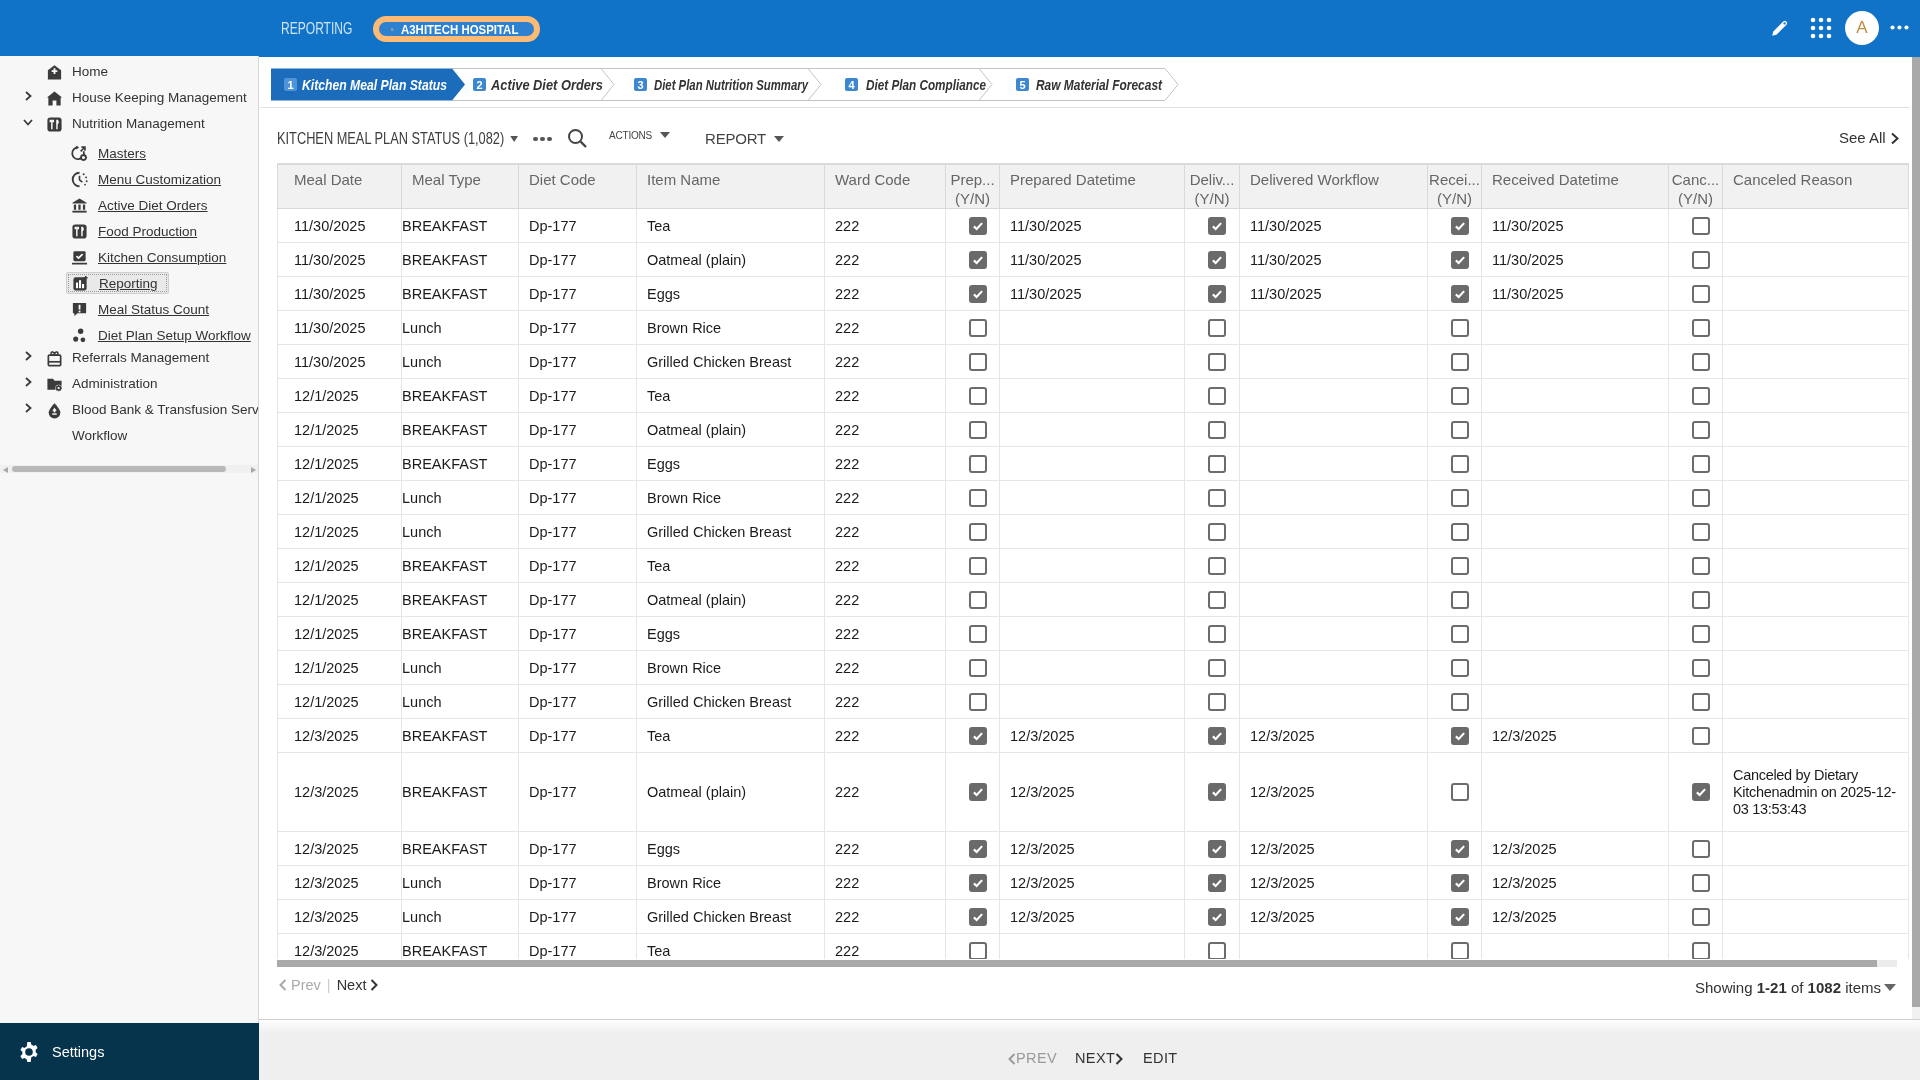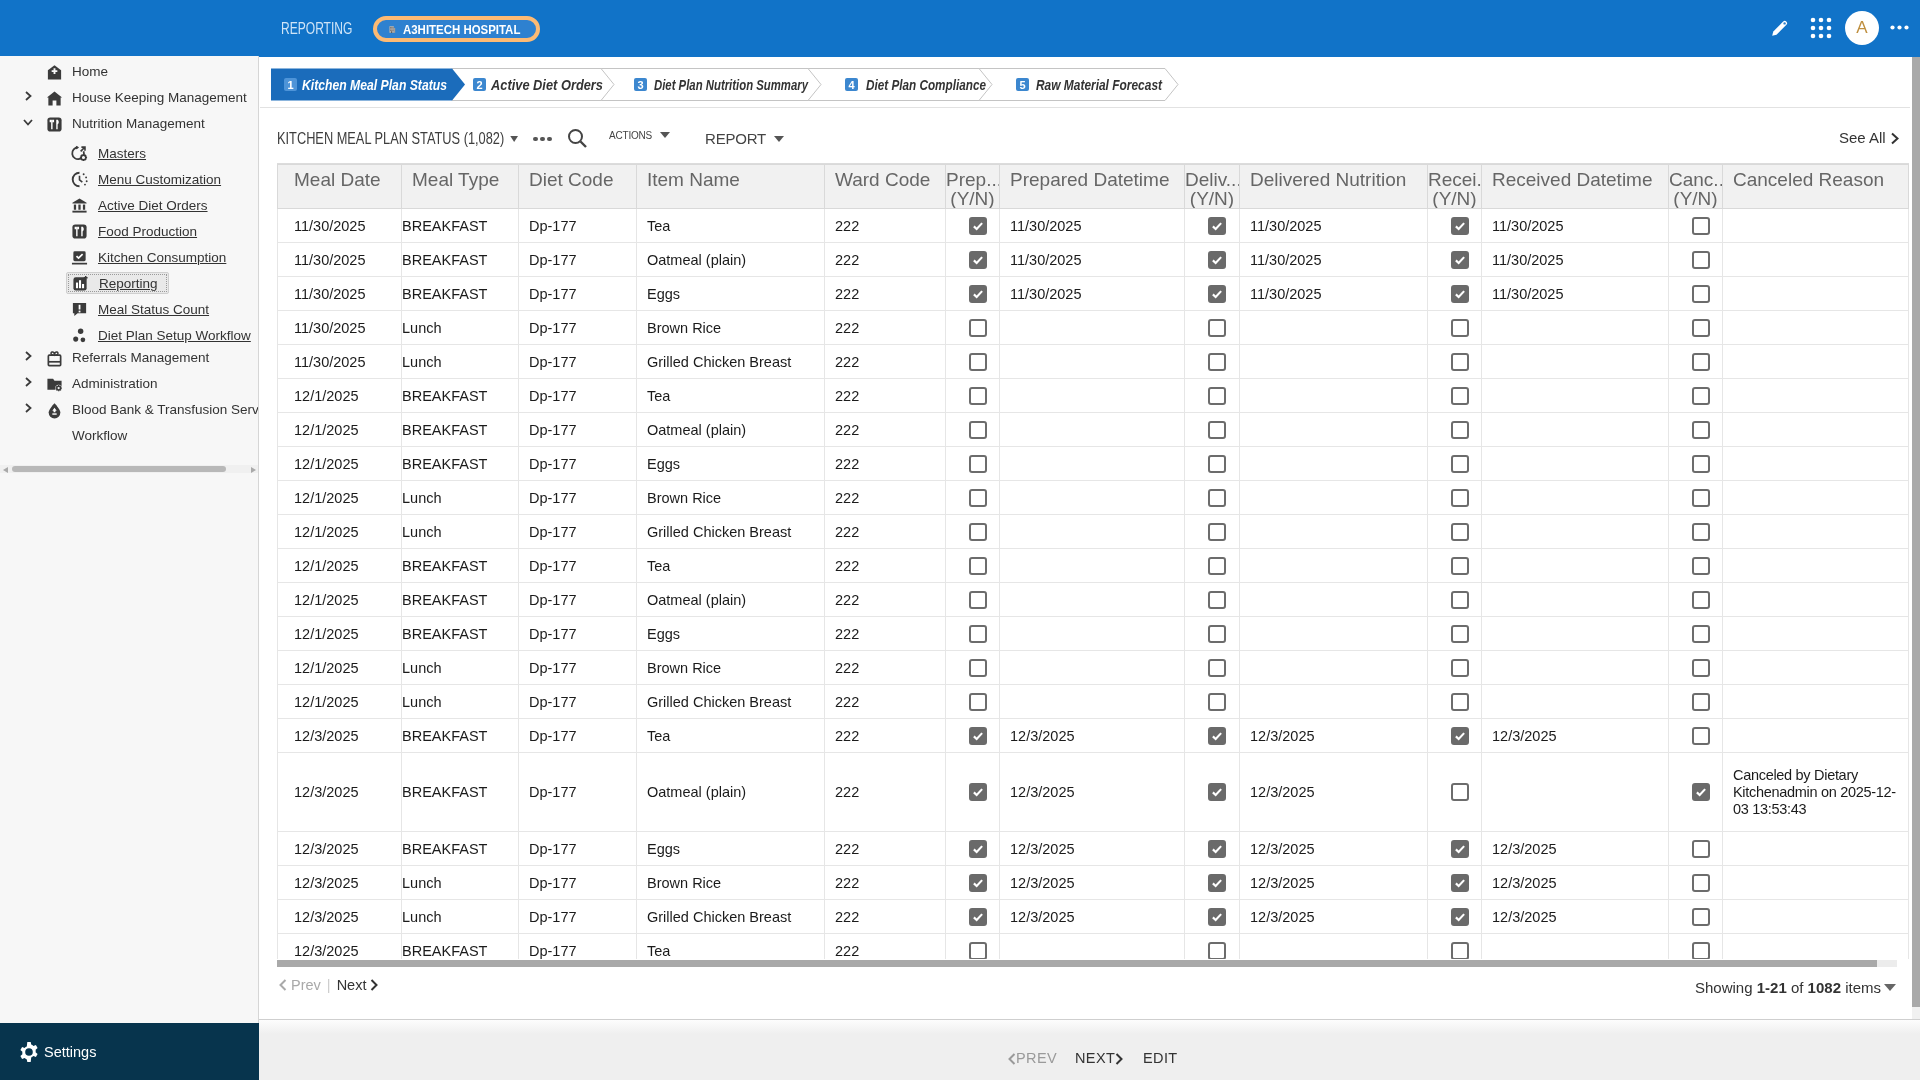--- a/index.html
+++ b/index.html
@@ -6,21 +6,21 @@
 html,body { width:1920px; height:1080px; overflow:hidden; }
 body { font-family:"Liberation Sans", sans-serif; background:#fff; position:relative; }
 
 
 .hdr { position:absolute; left:0; top:0; width:1920px; height:57px; background:#1173c8; }
 .hdr-left { position:absolute; left:0; top:0; width:259px; height:56px; background:#07344d; z-index:3; }
 .burger { position:absolute; left:19px; top:21px; width:19px; height:15px; }
 .burger div { height:2.6px; background:#fff; margin-bottom:3.4px; }
 .hdr-title { position:absolute; left:56px; top:20px; color:#fff; font-size:16px; font-weight:bold; letter-spacing:0; white-space:nowrap; transform:scaleX(0.80); transform-origin:left; }
 .hdr-reporting { position:absolute; left:281px; top:19px; color:#cfe4f7; font-size:16.5px; transform:scaleX(0.73); transform-origin:left; }
-.pill { position:absolute; left:373px; top:16px; width:167px; height:26px; background:#2e81d0; border:4px solid #fdba74; border-radius:13px; display:flex; align-items:center; }
+.pill { position:absolute; left:373px; top:16px; width:167px; height:26px; background:#2e81d0; border:6px solid #fdba74; border-radius:13px; display:flex; align-items:center; }
 .pill .bld { margin-left:12px; }
 .pill .ptxt { color:#fff; font-size:13px; font-weight:bold; margin-left:7px; white-space:nowrap; transform:scaleX(0.88); transform-origin:left; }
 .pencil { position:absolute; left:1769px; top:18px; }
 .grid9 { position:absolute; left:1810px; top:17px; }
 .avatar { position:absolute; left:1845px; top:11px; width:34px; height:34px; border-radius:50%; background:#fff; text-align:center; line-height:34px; font-size:17px; color:#bf8f3f; font-weight:normal; }
 .hdots { position:absolute; left:1890px; top:25px; }
 
 
 .sidebar { position:absolute; left:0; top:56px; width:259px; height:967px; background:#f7f7f7; border-right:1px solid #d6d6d6; overflow:hidden; }
 .nav { position:absolute; left:0; top:8px; width:259px; }
@@ -33,42 +33,42 @@
 .nico2 { display:flex; align-items:center; height:22px; padding:0 10px 0 5px; border-radius:2px; }
 .nico2.act { background:#e9e9e9; border:1px solid #cfcfcf; outline:1px dotted #9a9a9a; outline-offset:-3px; }
 .nicoi { width:17px; height:17px; }
 .nicoi svg { width:17px; height:17px; }
 .nlbl2 { margin-left:10px; font-size:13.5px; color:#333; white-space:nowrap;text-decoration:underline; }
 .sb-hscroll { position:absolute; left:0; top:409px; width:259px; height:8px; background:#f0f0f0; }
 .sb-hscroll .thumb { position:absolute; left:12px; top:1px; width:214px; height:6px; background:#b8b8b8; border-radius:3px; }
 .sb-arrow { position:absolute; top:1.5px; width:0; height:0; }
 .settings { position:absolute; left:0; top:1023px; width:259px; height:57px; background:#07344d; display:flex; align-items:center; }
 .settings svg { margin-left:18px; }
-.settings span { color:#fff; font-size:14.5px; margin-left:4px; }
+.settings span { color:#fff; font-size:14.5px; margin-left:12px; }
 
 
 .tabs { position:absolute; left:259px; top:68px; }
 .tabline { position:absolute; left:260px; top:107px; width:1650px; height:1px; background:#e2e2e2; }
 
 
 .toolbar { position:absolute; left:0; top:0px; width:1920px; height:0; }
 .tb-title { position:absolute; left:277px; top:129px; font-size:16.5px; color:#3d3d3d; white-space:nowrap; transform:scaleX(0.775); transform-origin:left; }
 .caret { display:inline-block; width:0; height:0; border-left:5px solid transparent; border-right:5px solid transparent; border-top:6px solid #555; vertical-align:middle; margin-left:8px; margin-top:-2px; }
 .tb-dots { position:absolute; left:533px; top:136px; line-height:0; }
 .tb-dots i { display:inline-block; width:4.5px; height:4.5px; border-radius:50%; background:#555; margin-right:2.6px; }
 .tb-search { position:absolute; left:566px; top:127px; }
 .tb-actions { position:absolute; left:609px; top:130px; font-size:10px; color:#444; letter-spacing:-0.2px; }
 .tb-report { position:absolute; left:705px; top:130px; font-size:15px; color:#444; letter-spacing:-0.2px; }
 .tb-seeall { position:absolute; left:1839px; top:129px; font-size:15px; color:#333; }
 
 
 .gridwrap { position:absolute; left:277px; top:163px; width:1632px; height:796px; overflow:hidden; border-top:1px solid #dcdcdc; }
 table.grid { border-collapse:collapse; table-layout:fixed; width:1631px; }
 table.grid th { border:1px solid #d9d9d9; } table.grid td { border:1px solid #e6e6e6; } table.grid th, table.grid td { overflow:hidden; }
-table.grid th { background:#f1f1f1; color:#666; font-weight:normal; font-size:19px; text-align:left; vertical-align:top; padding:5px 0 0 10px; height:38px; line-height:19px; }
+table.grid th { background:#f1f1f1; color:#666; font-weight:normal; font-size:15px; text-align:left; vertical-align:top; padding:5px 0 0 10px; height:38px; line-height:19px; }
 table.grid th.c { text-align:center; padding-left:0; }
 table.grid td { font-size:14.5px; color:#1b1b1b; padding:0 0 0 10px; height:34px; background:#fff; }
 table.grid td.c { text-align:left; padding-left:0; } table.grid td.d { padding-left:16px; }
 table.grid tr.tall td { height:79px; }
 td.reason { line-height:17px; padding-top:0; padding-right:4px; font-size:14.6px; letter-spacing:-0.3px; }
 .cb { width:18px; height:18px; border:2px solid #6c6c6c; border-radius:3px; margin:0 auto; background:#fff; display:flex; align-items:center; justify-content:center; }
 .cb.on { background:#6a6a6a; border-color:#6a6a6a; }
 td.cbx { padding-left:0; }
 
 
@@ -371,21 +371,21 @@
 <thead>
 <tr>
 <th style="padding-left:16px">Meal Date</th>
 <th>Meal Type</th>
 <th>Diet Code</th>
 <th>Item Name</th>
 <th>Ward Code</th>
 <th class="c">Prep...<br>(Y/N)</th>
 <th>Prepared Datetime</th>
 <th class="c">Deliv...<br>(Y/N)</th>
-<th>Delivered Nutrition</th>
+<th>Delivered Workflow</th>
 <th class="c">Recei...<br>(Y/N)</th>
 <th>Received Datetime</th>
 <th class="c">Canc...<br>(Y/N)</th>
 <th>Canceled Reason</th>
 </tr>
 </thead>
 <tbody>
 <tr>
           <td class="d">11/30/2025</td>
           <td class="c">BREAKFAST</td>

